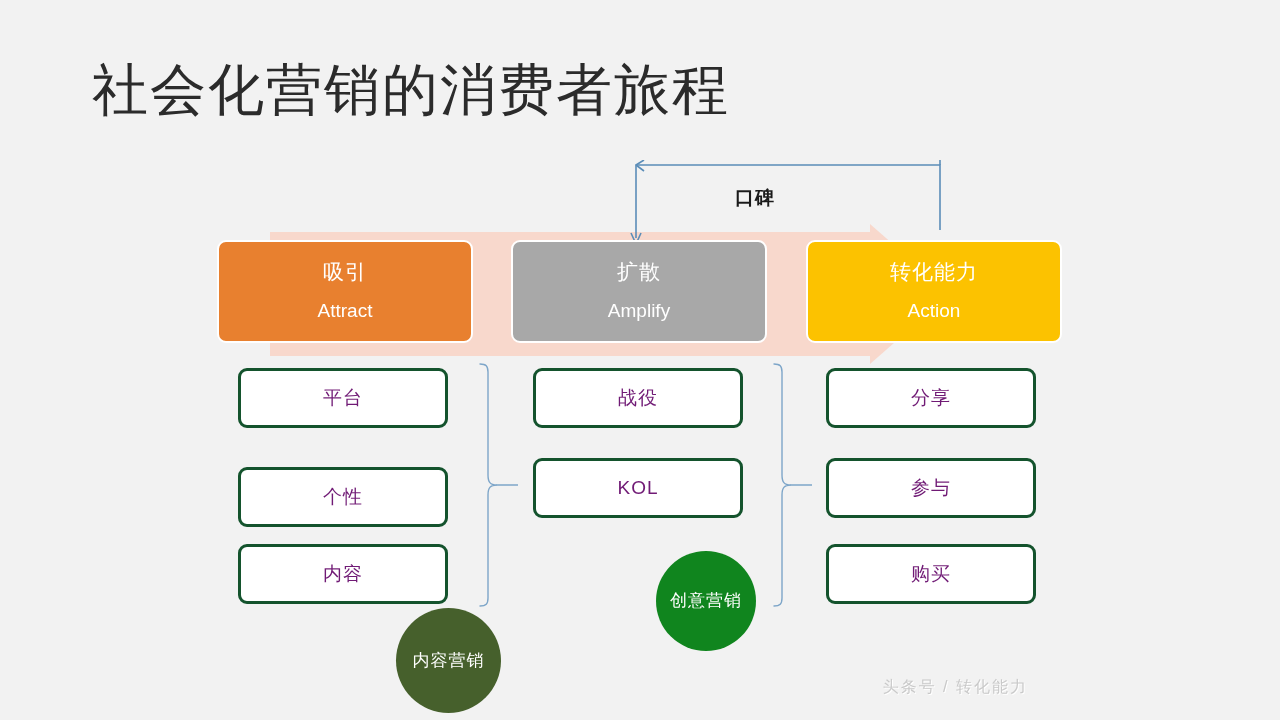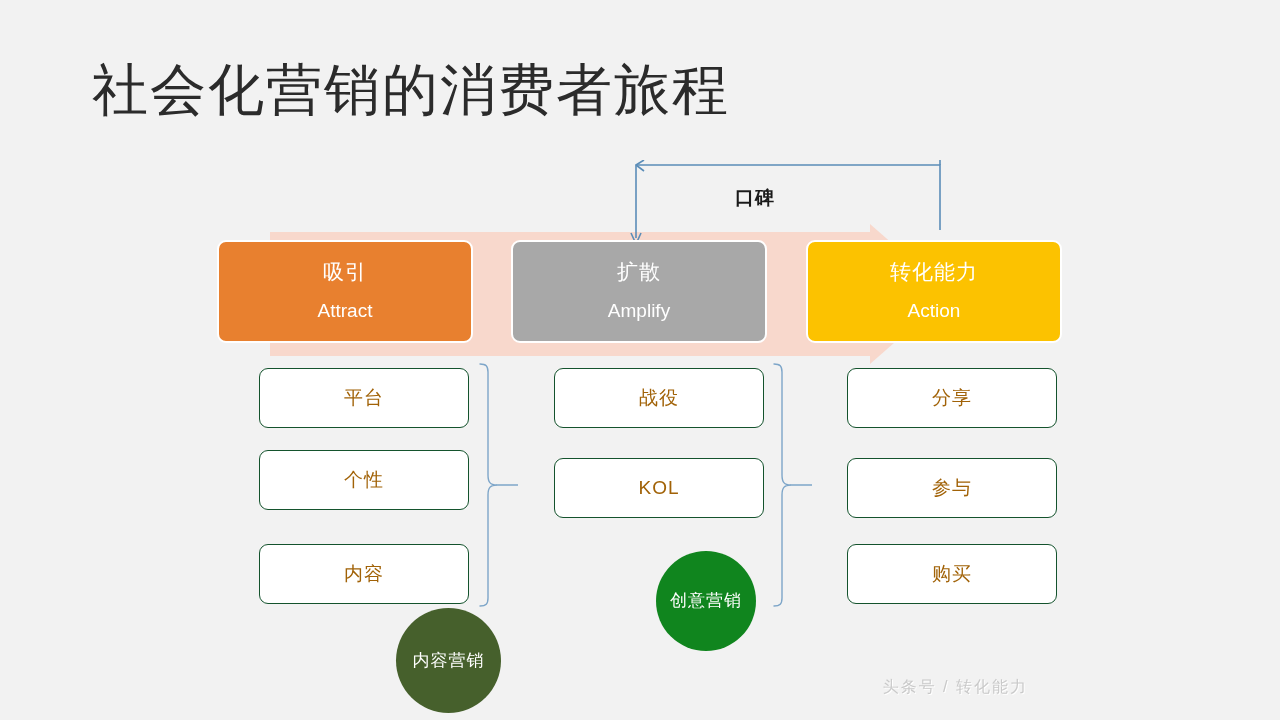--- a/index.html
+++ b/index.html
@@ -92,30 +92,29 @@
   #stage-0 { left: 217px; background: #e8802f; }
   #stage-1 { left: 511px; background: #a8a8a8; }
   #stage-2 { left: 806px; background: #fcc200; }
 
   
   .subbox {
     position: absolute;
     width: 210px;
     height: 60px;
     background: #ffffff;
-    border: 1px solid #14532d;
+    border: 3px solid #14532d;
     border-radius: 9px;
     box-sizing: border-box;
     display: flex;
     align-items: center;
     justify-content: center;
     font-size: 19px;
-    color: #a16207;
-    letter-spacing: 1px;
-    margin-left: 21px;
+    color: #701a75;
+    letter-spacing: 1px;
   }
 
   
   .brace {
     position: absolute;
     width: 40px;
     height: 250px;
     pointer-events: none;
   }
   #brace-0 { left: 478px; top: 360px; }
@@ -185,21 +184,21 @@
     <div class="cn">吸引</div>
     <div class="en">Attract</div>
   </div>
 
   <div class="stage" id="stage-2">
     <div class="cn">转化能力</div>
     <div class="en">Action</div>
   </div>
 
   <div class="subbox" style="left:238px; top:368px;">平台</div>
-  <div class="subbox" style="left:238px; top:450px;">个性</div>
+  <div class="subbox" style="left:238px; top:467px;">个性</div>
   <div class="subbox" style="left:238px; top:544px;">内容</div>
 
   <div class="subbox" style="left:533px; top:368px;">战役</div>
   <div class="subbox" style="left:533px; top:458px;">KOL</div>
 
   <div class="subbox" style="left:826px; top:368px;">分享</div>
   <div class="subbox" style="left:826px; top:458px;">参与</div>
   <div class="subbox" style="left:826px; top:544px;">购买</div>
 
   <svg class="brace" id="brace-0" viewBox="0 0 40 250">

